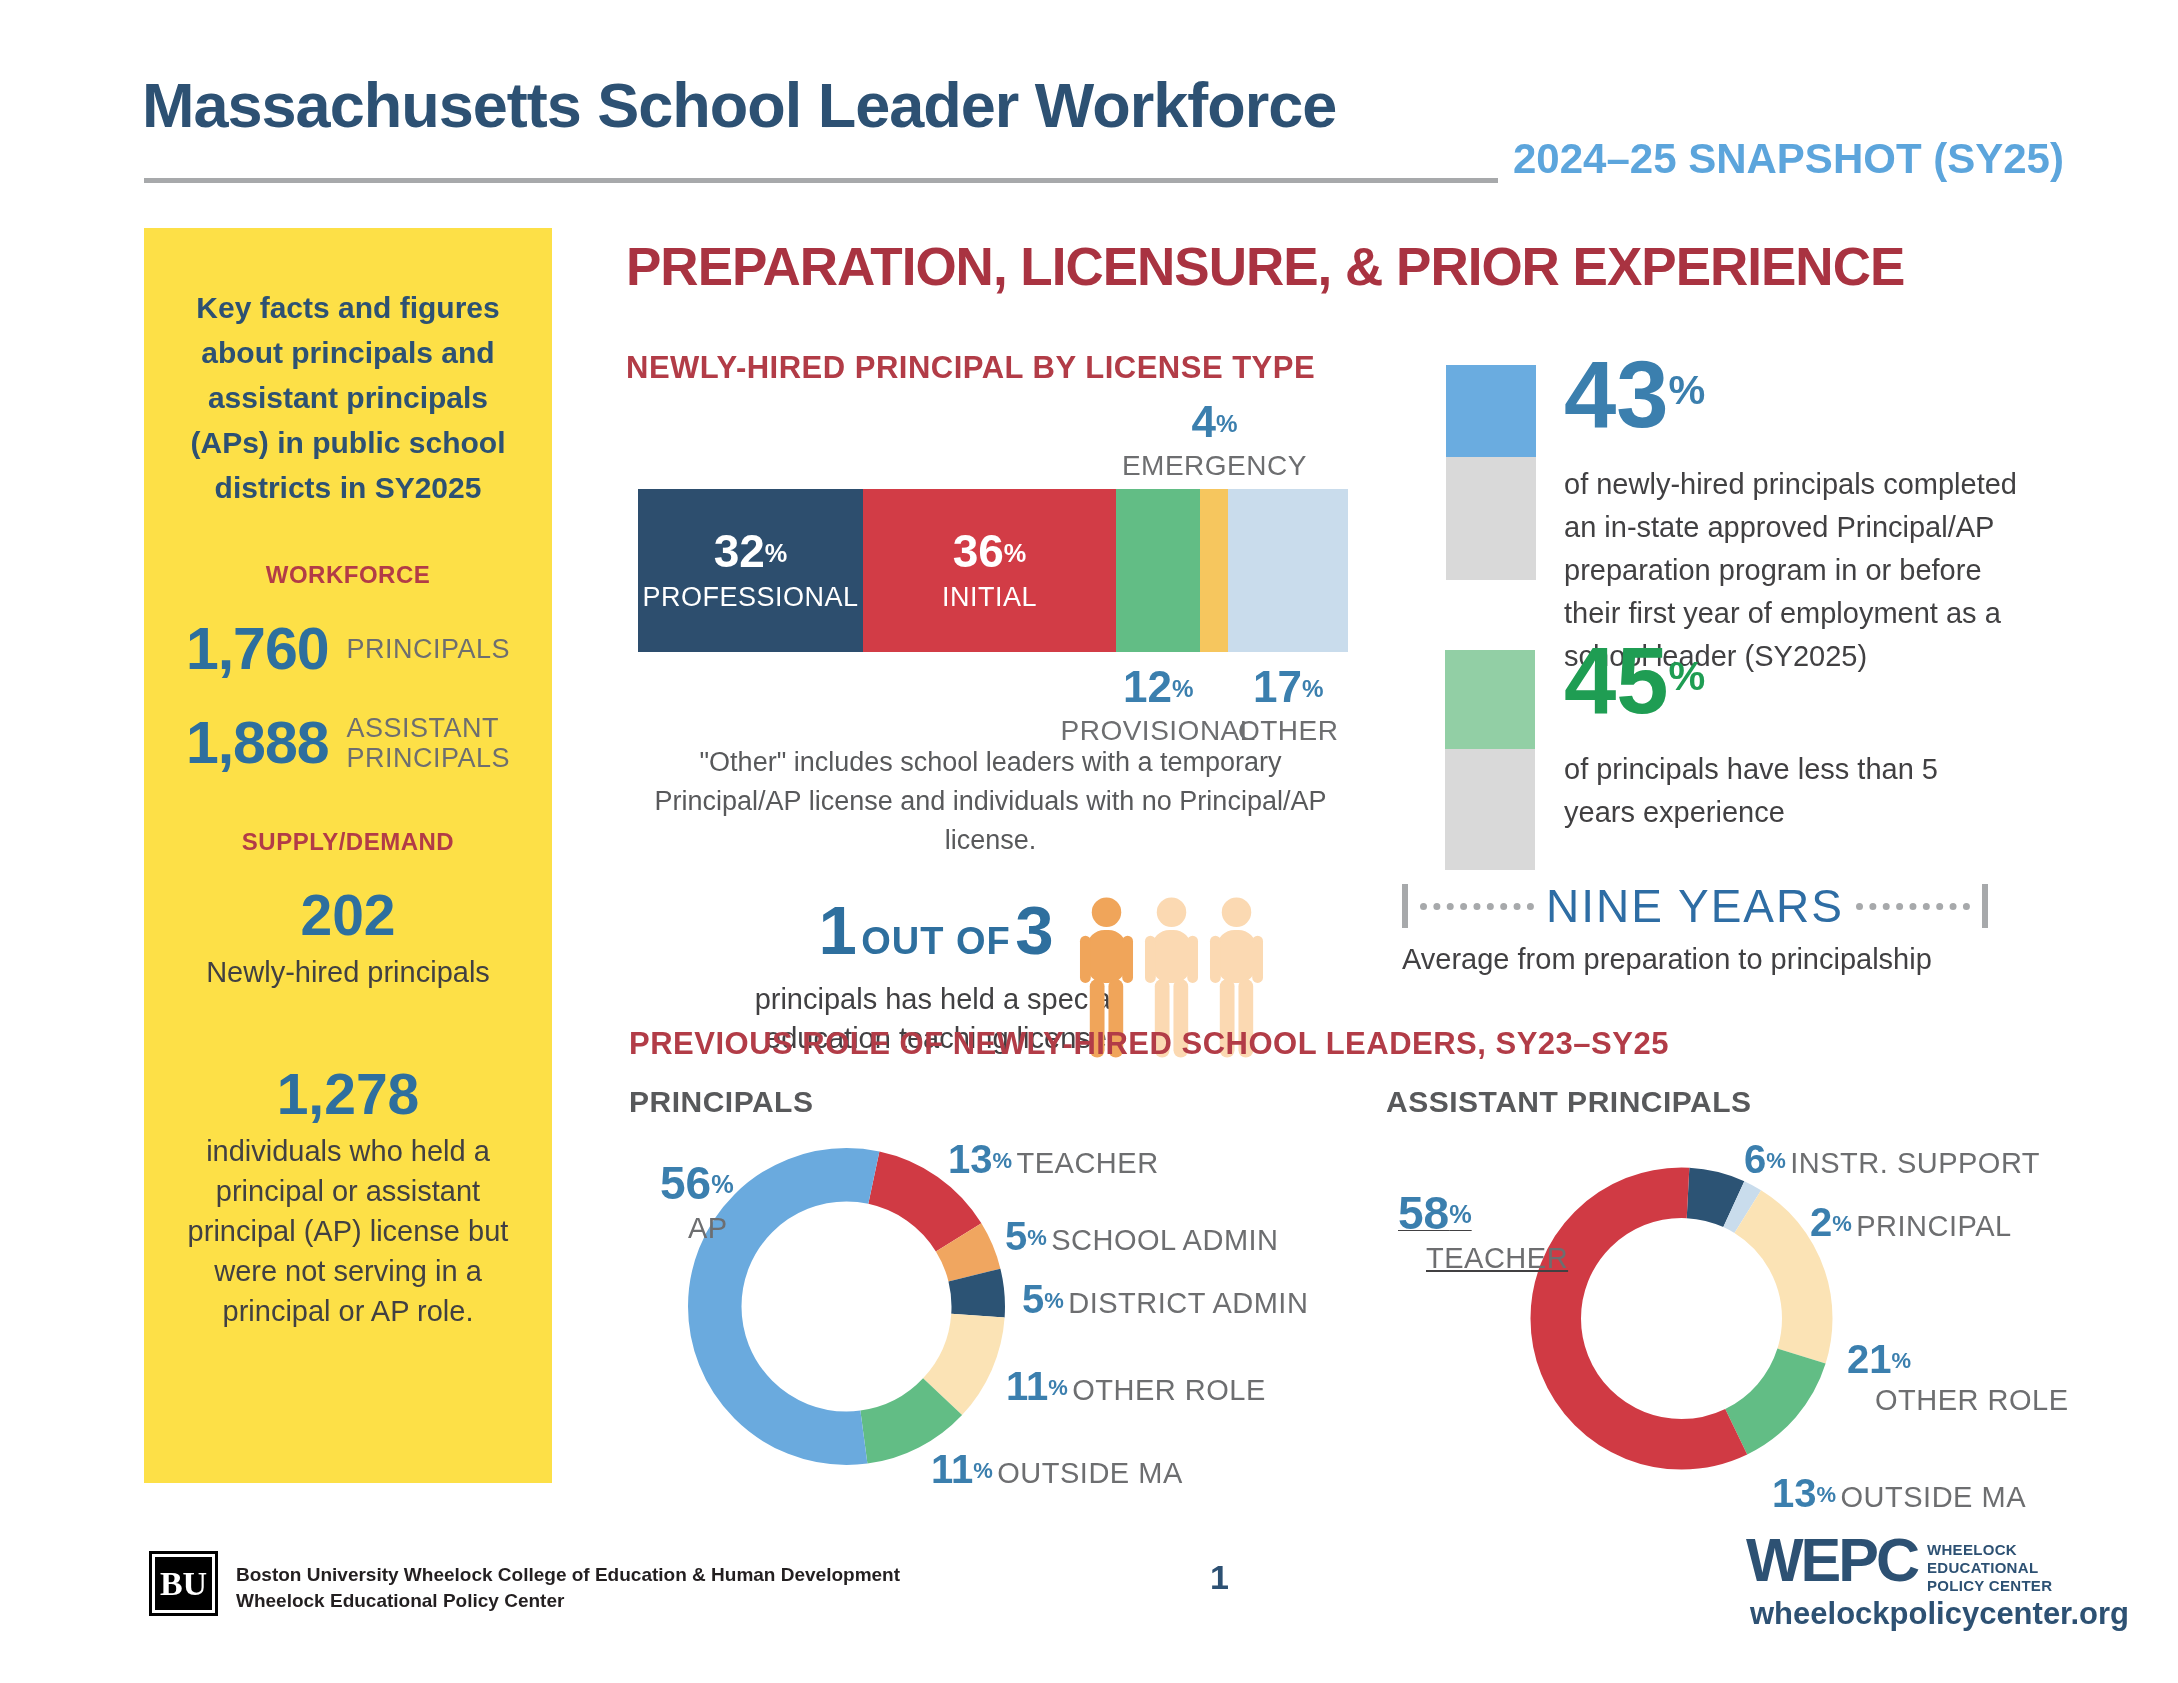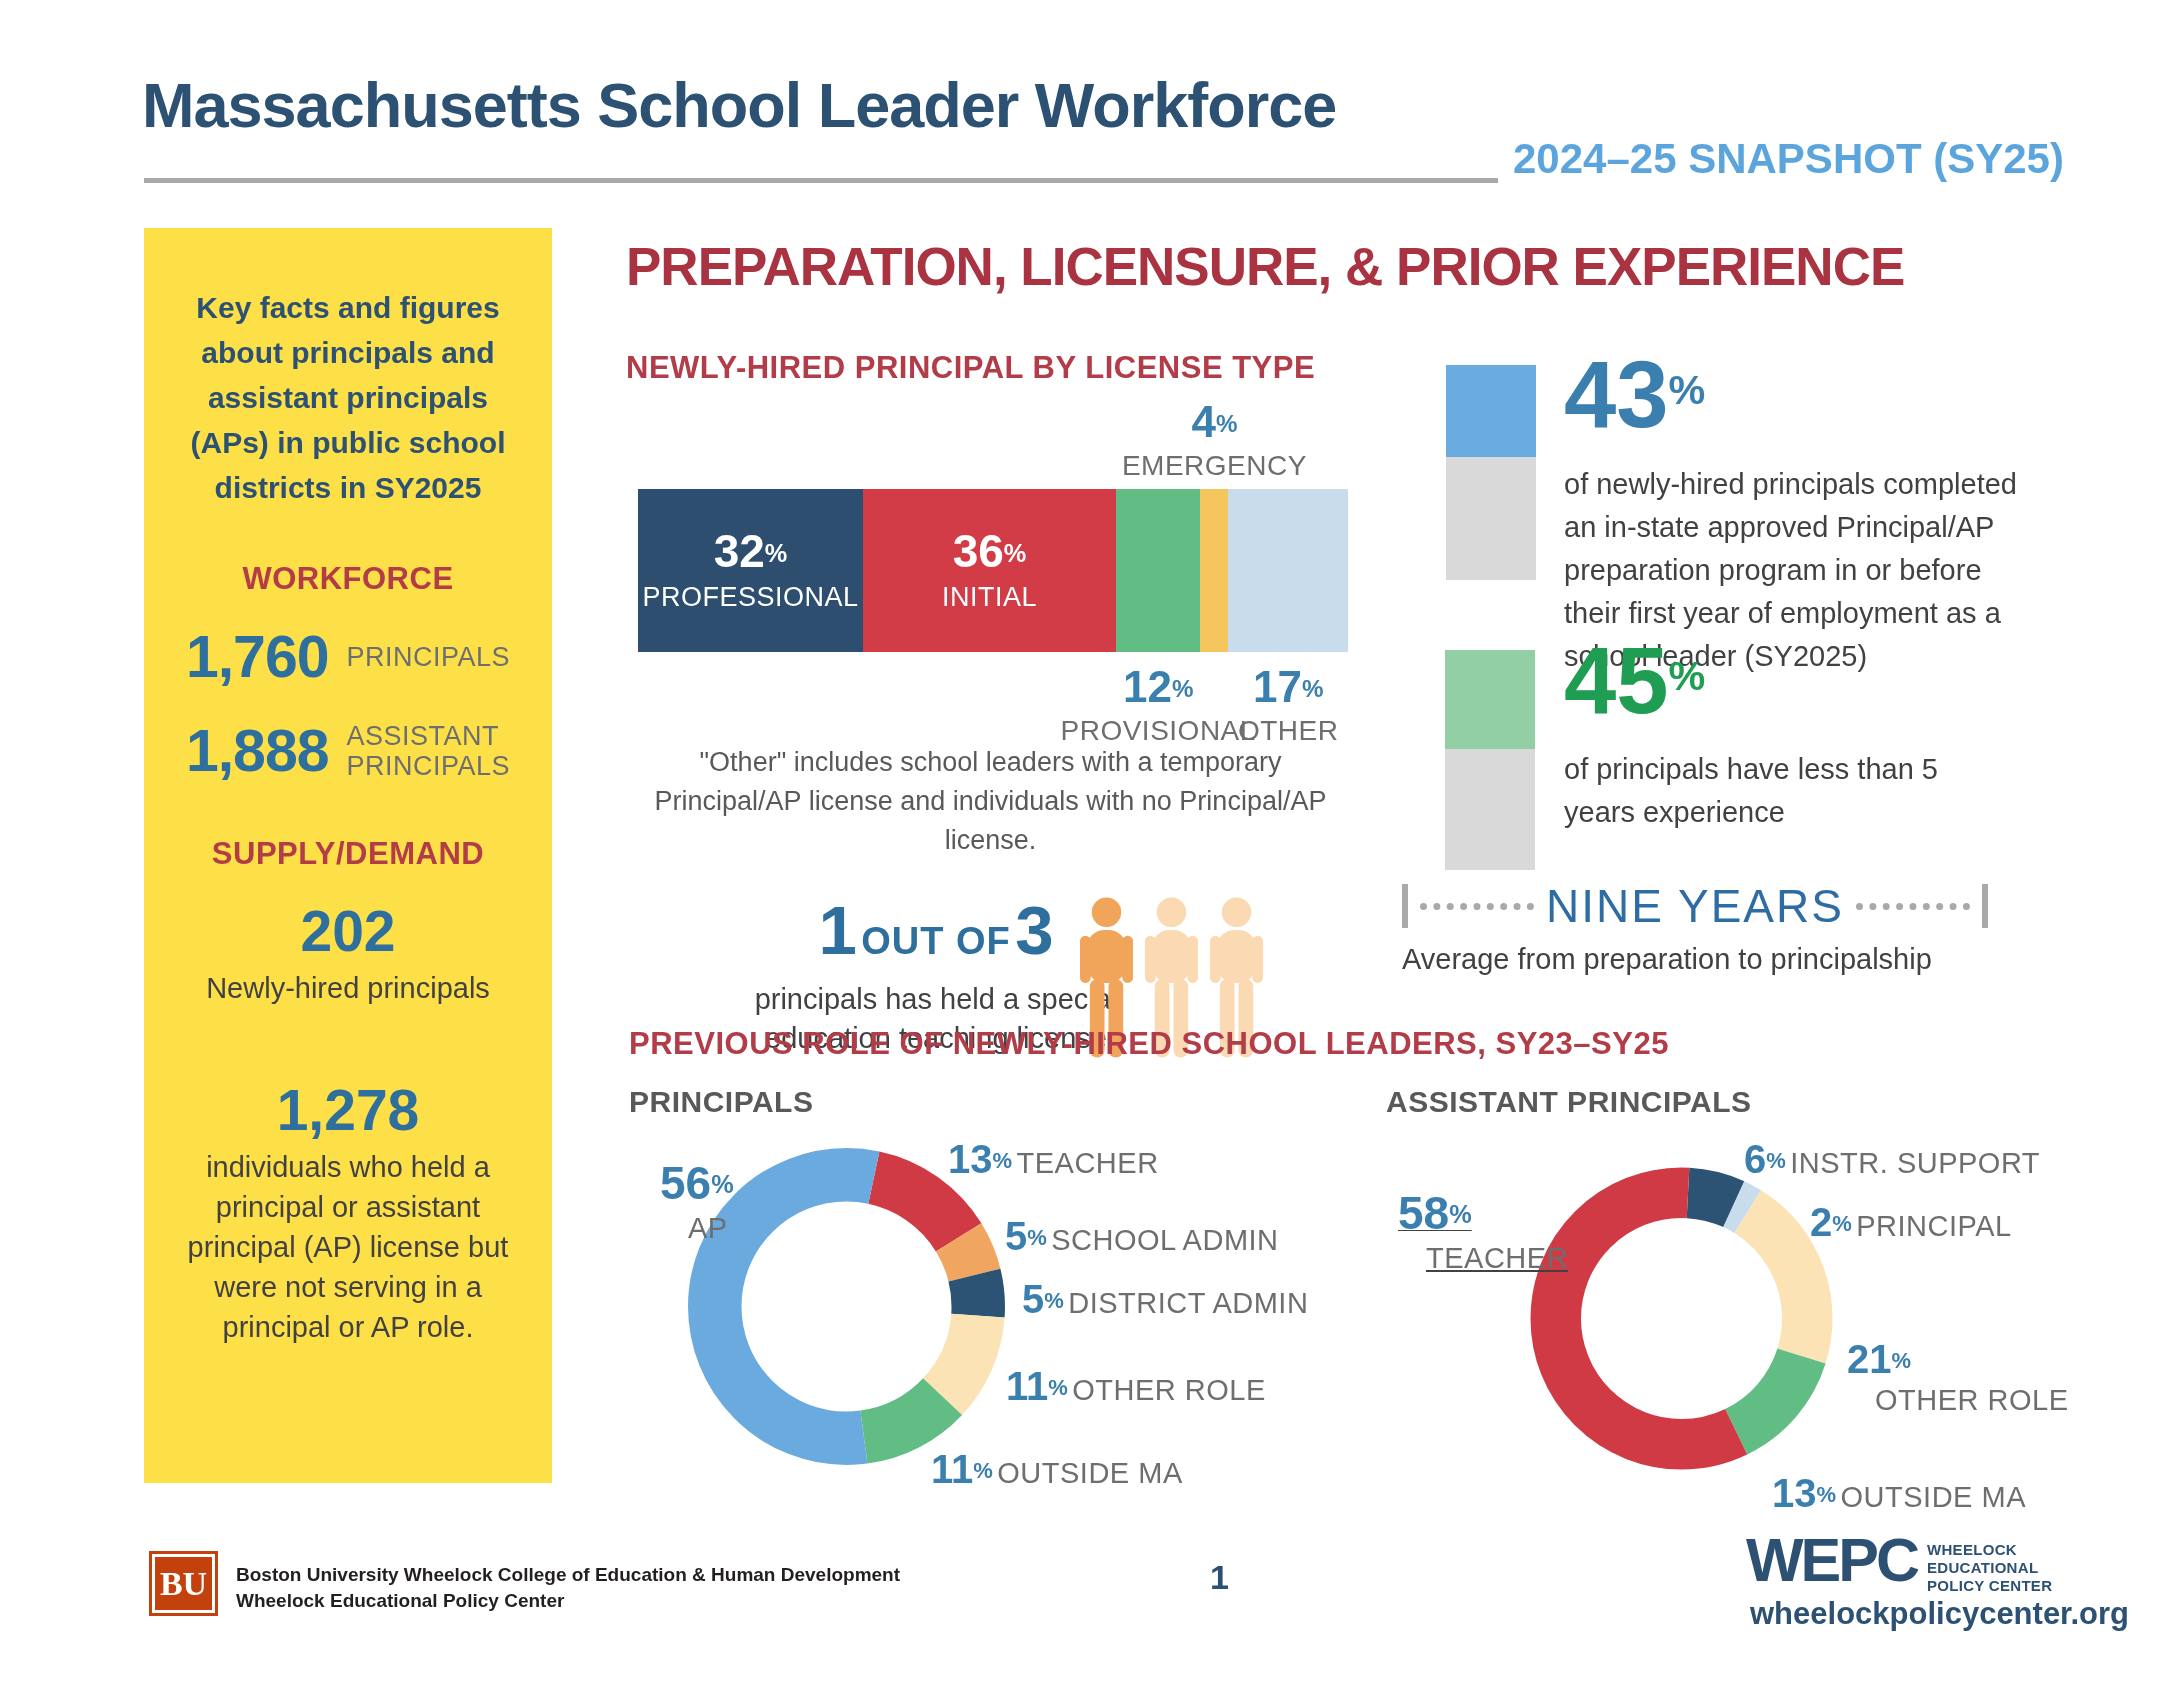--- a/index.html
+++ b/index.html
@@ -8,21 +8,21 @@
   .abs{position:absolute;}
 
   
   .title{left:142px;top:69px;font-size:63px;font-weight:bold;color:#2d5173;letter-spacing:-1px;}
   .rule{left:144px;top:178px;width:1354px;height:5px;background:#a7a9ab;}
   .snapshot{left:1513px;top:135px;font-size:42px;font-weight:bold;color:#5ca5dc;}
 
   
   .sidebar{left:144px;top:228px;width:408px;height:1255px;background:#fde047;text-align:center;}
   .sb-intro{margin:57px 34px 0;font-size:30px;font-weight:bold;color:#2d5173;line-height:1.5;}
-  .sb-h{margin-top:51px;font-size:31px;font-weight:bold;color:#b23c47;letter-spacing:0.5px;}
+  .sb-h{margin-top:51px;font-size:24px;font-weight:bold;color:#b23c47;letter-spacing:0.5px;}
   .sb-row{display:flex;justify-content:center;align-items:center;gap:18px;margin-top:26px;}
   .sb-num{font-size:59px;font-weight:bold;color:#2e6f9e;letter-spacing:-1px;}
   .sb-lab{font-size:27px;color:#6d6e70;text-align:left;line-height:1.12;white-space:pre-line;letter-spacing:0.5px;}
   .sb-bignum{margin-top:26px;font-size:57px;font-weight:bold;color:#2e6f9e;}
   .sb-text{margin:4px 30px 0;font-size:29px;color:#414042;line-height:1.38;}
 
   
   .sec-title{left:626px;top:236px;font-size:53px;font-weight:bold;color:#a93341;letter-spacing:-1px;}
   .sub-title{left:626px;top:350px;font-size:31px;font-weight:bold;color:#b23c47;letter-spacing:0.5px;}
 
@@ -79,21 +79,21 @@
   .dt-left{left:629px;top:1085px;}
   .dt-right{left:1386px;top:1085px;}
   .donut-box{overflow:visible;}
   .d-label{position:absolute;white-space:nowrap;}
   .d-val{font-size:40px;font-weight:bold;color:#3b7fae;}
   .d-val.big{font-size:46px;}
   .d-lab{font-size:29px;color:#6d6e70;letter-spacing:0.5px;}
   .d-stack .d-lab{display:block;margin-top:2px;margin-left:28px;}
 
   
-  .bu-logo{left:149px;top:1551px;width:69px;height:65px;background:#c2410c;display:flex;align-items:center;justify-content:center;}
+  .bu-logo{left:149px;top:1551px;width:69px;height:65px;background:#000000;display:flex;align-items:center;justify-content:center;}
   .bu-inner{width:57px;height:53px;border:3px solid #ffffff;display:flex;align-items:center;justify-content:center;}
   .bu-txt{font-family:"Liberation Serif", serif;font-size:34px;color:#ffffff;font-weight:bold;}
   .bu-lines{left:236px;top:1562px;font-size:19px;font-weight:bold;color:#231f20;line-height:1.35;}
   .pagenum{left:1210px;top:1558px;font-size:34px;font-weight:bold;color:#2d5173;}
   .wepc{left:1746px;top:1533px;display:flex;align-items:flex-start;gap:10px;color:#2d5173;}
   .wepc-word{font-size:61px;font-weight:bold;letter-spacing:-3px;line-height:.9;}
   .wepc-tag{font-size:15px;font-weight:bold;line-height:1.2;margin-top:8px;letter-spacing:0.3px;}
   .wepc-url{left:1750px;top:1596px;font-size:31px;font-weight:bold;color:#2d5173;}
 </style>
 </head>

